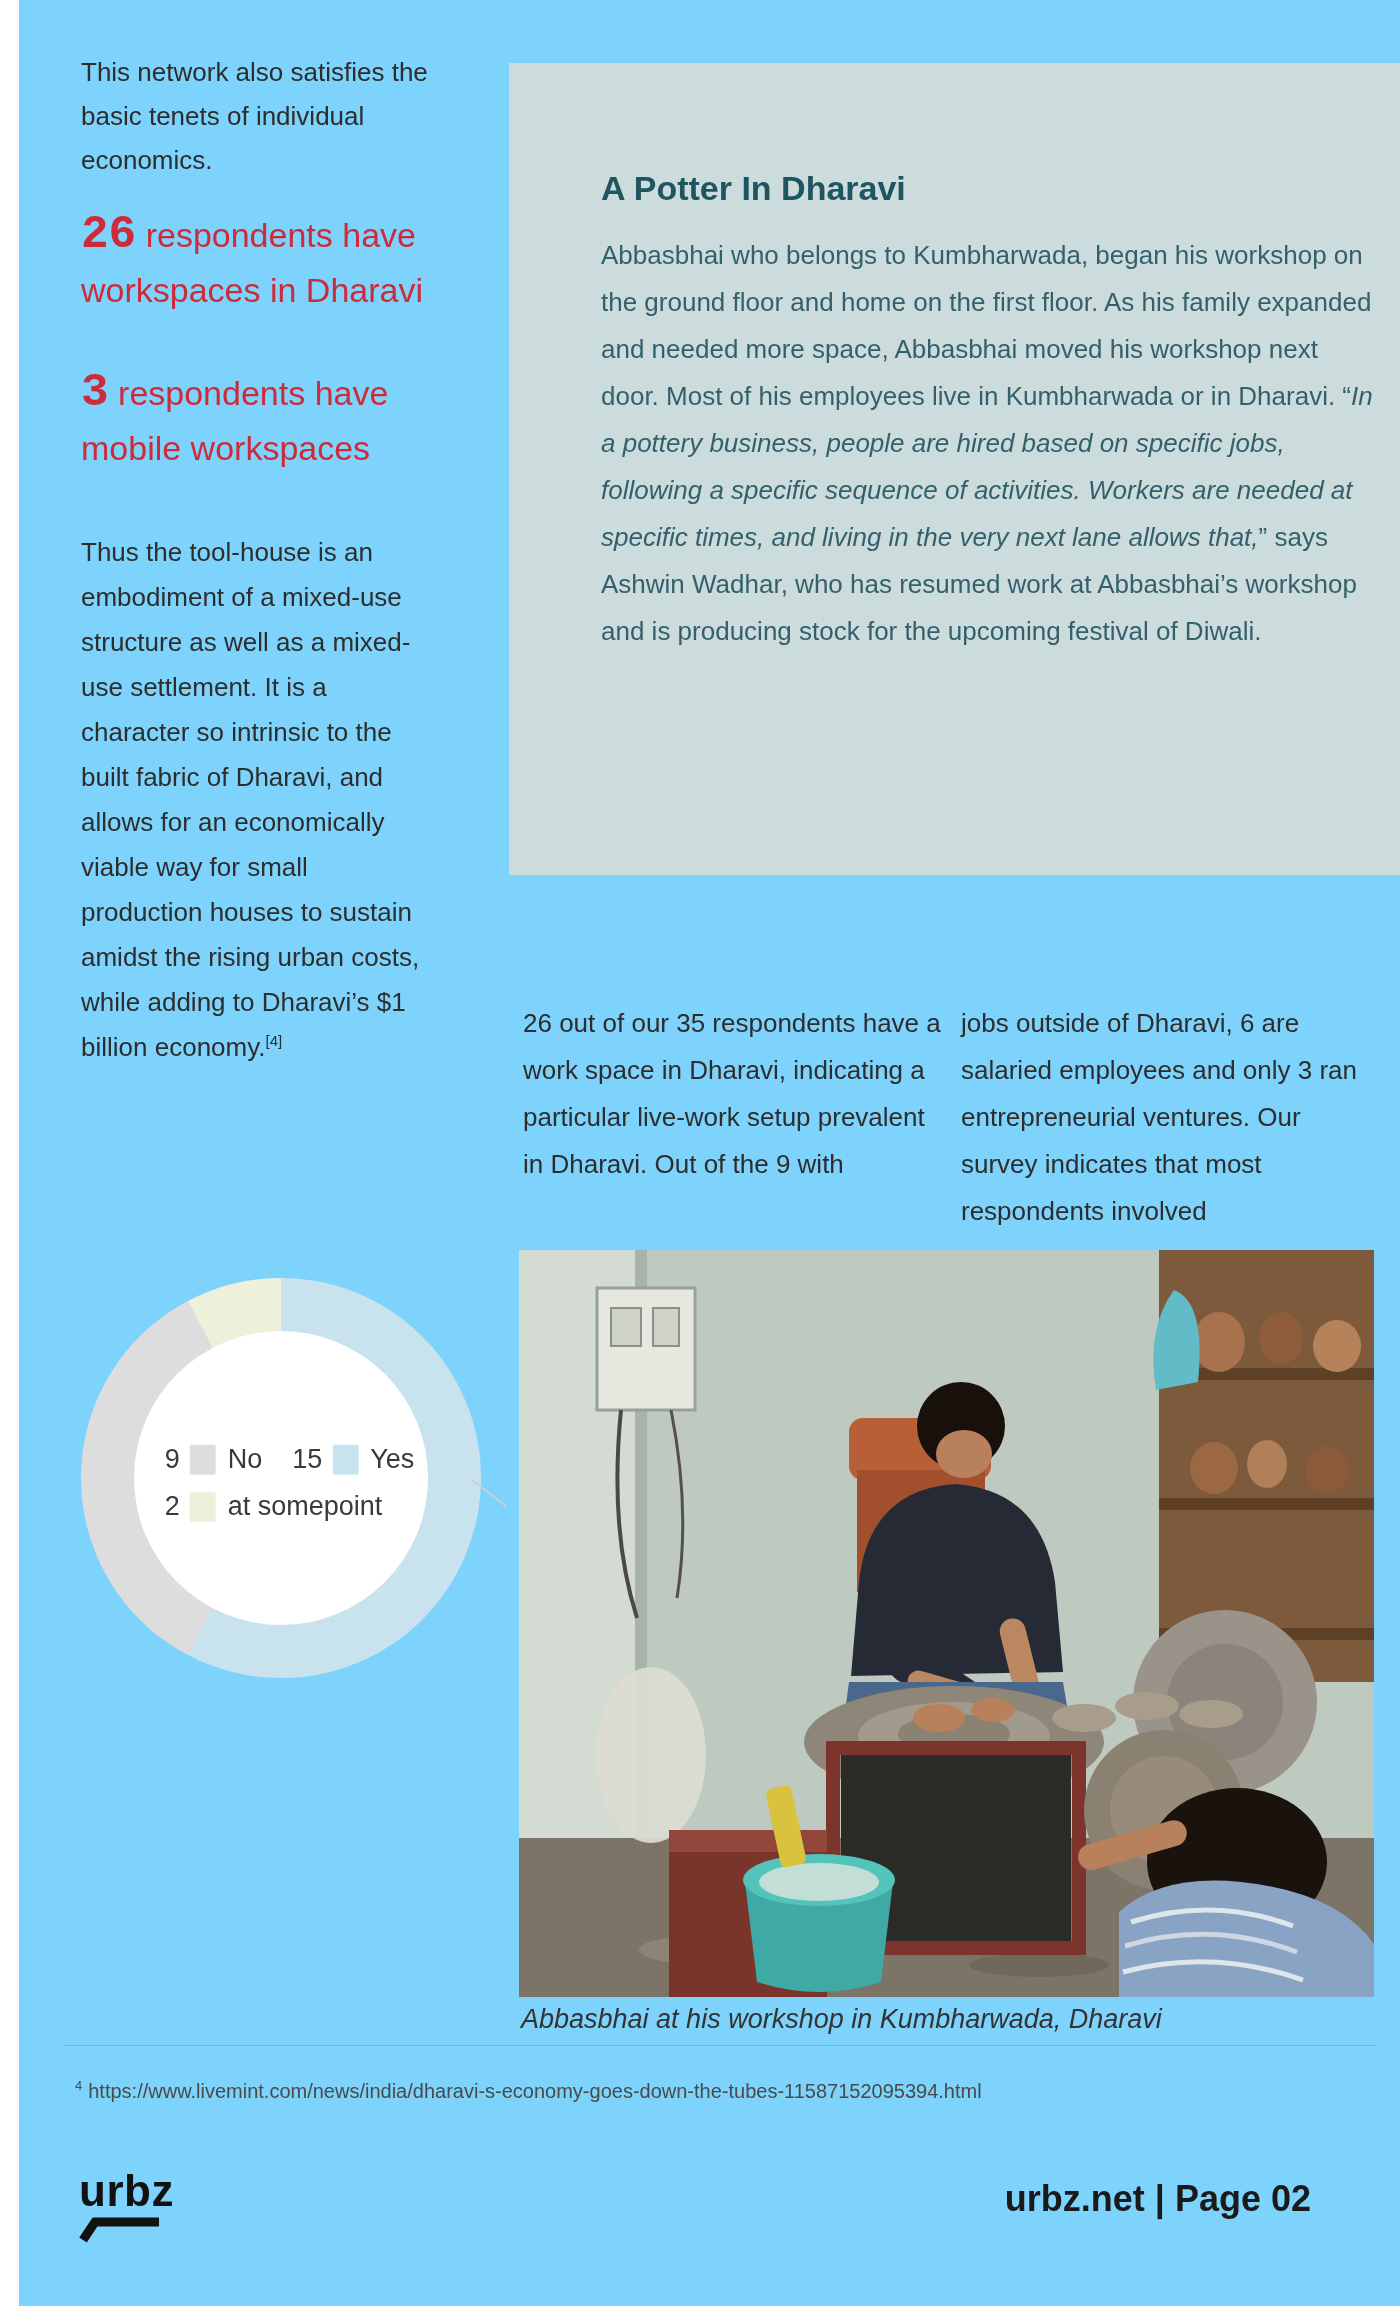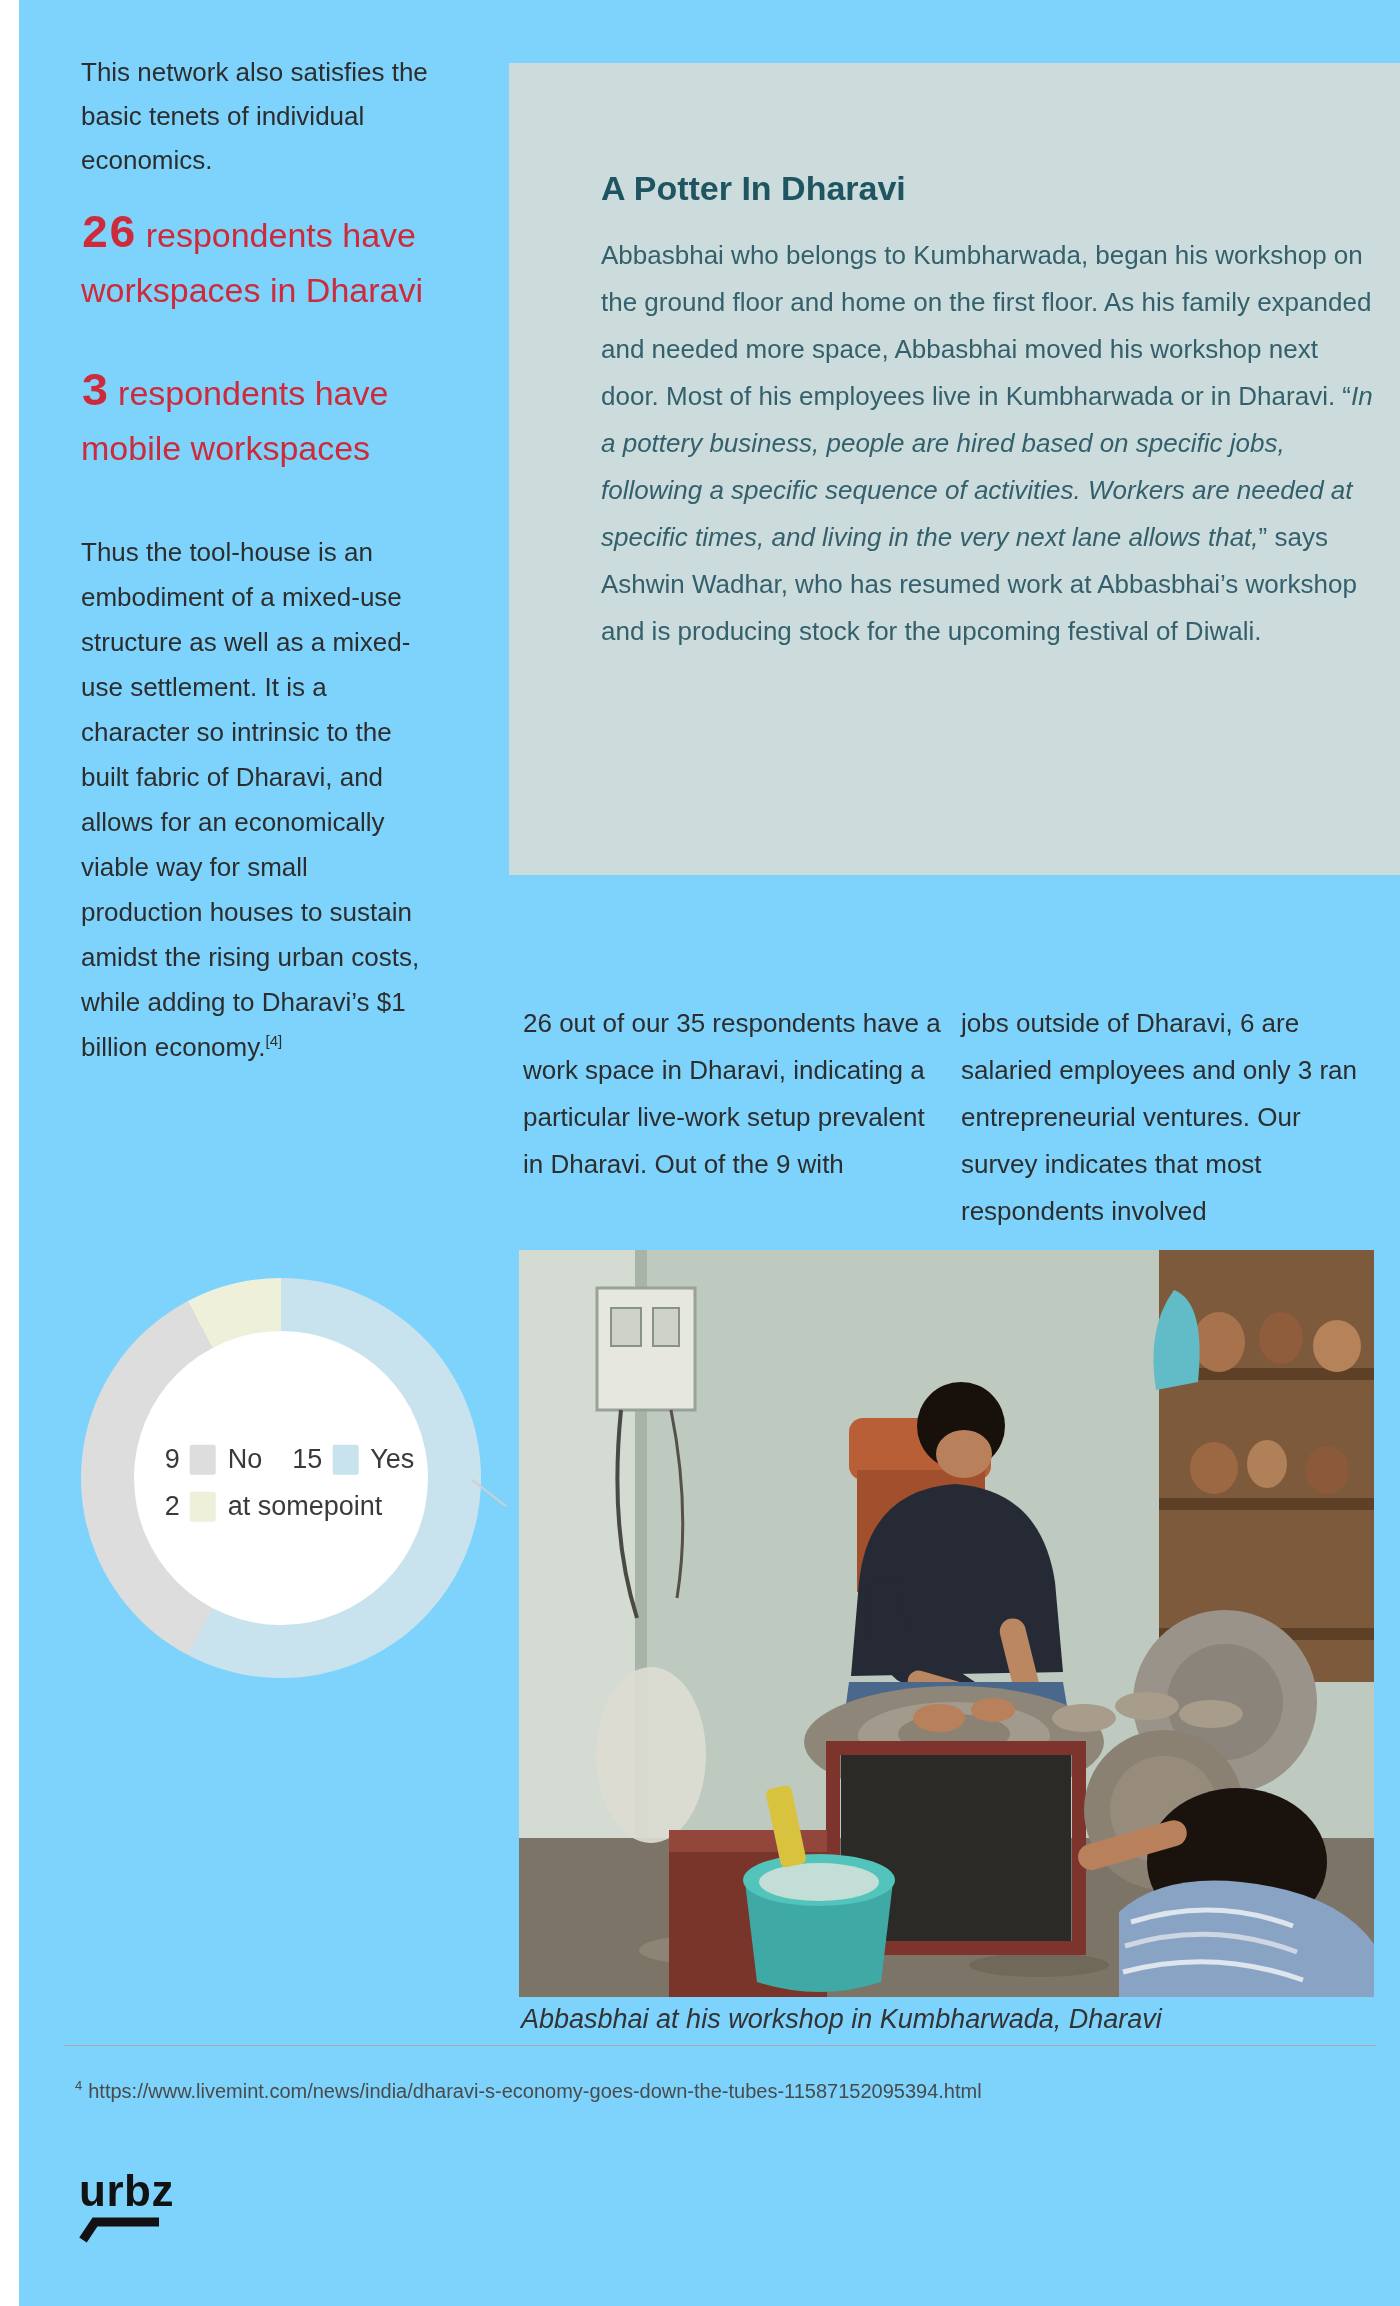--- a/index.html
+++ b/index.html
@@ -200,14 +200,15 @@
 
   <div class="rule"></div>
   <p class="footnote"><sup>4</sup><span>https://www.livemint.com/news/india/dharavi-s-economy-goes-down-the-tubes-11587152095394.html</span></p>
 
   <div class="logo">
     <div class="logo-word">urbz</div>
     <svg width="86" height="32" viewBox="0 0 86 32">
       <path d="M80 8 H16 L4 26" stroke="#121212" stroke-width="9" fill="none"></path>
     </svg>
   </div>
+  <div class="footer-info">urbz.net | Page 02</div>
 
 </div>
 
 </body></html>

